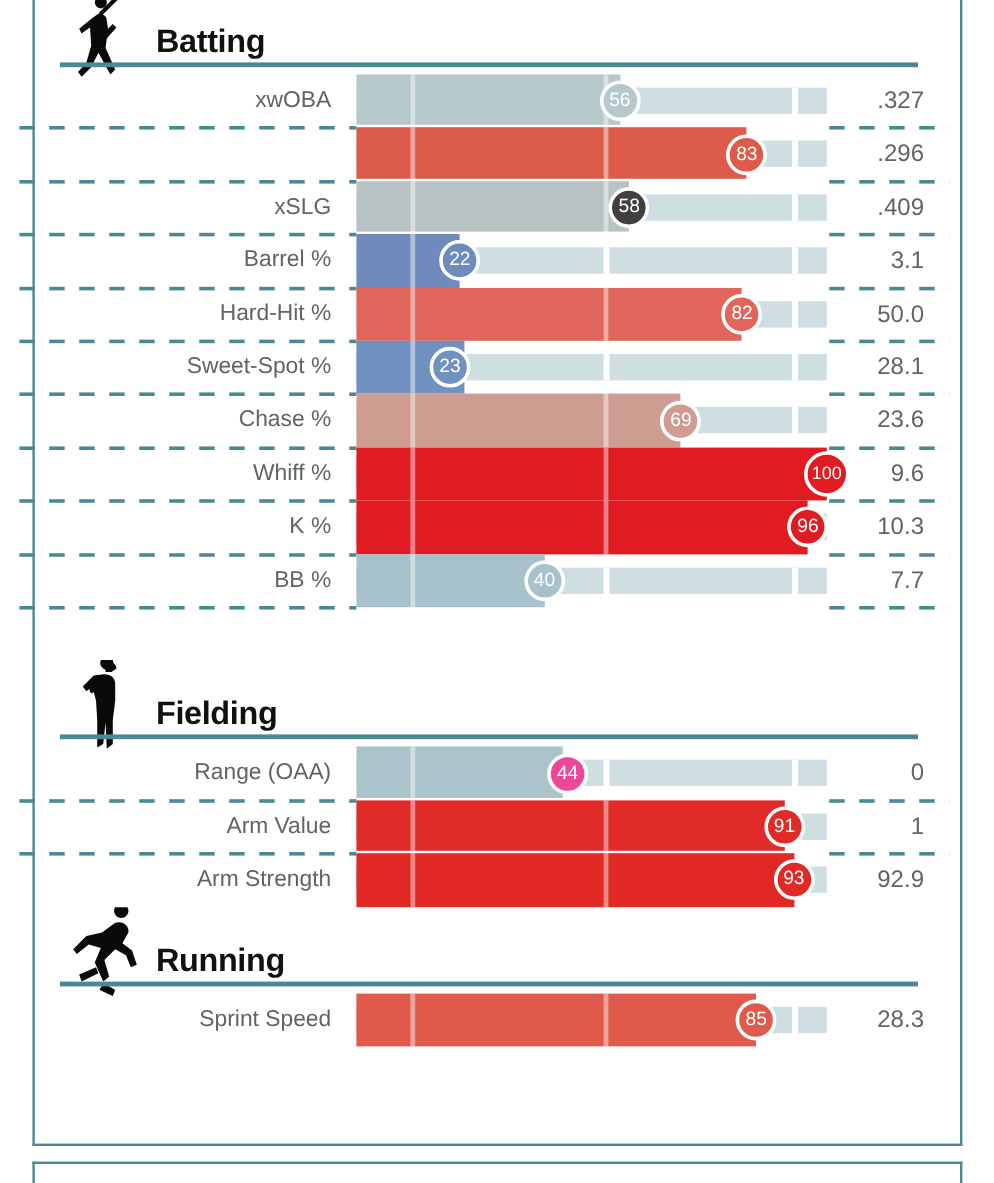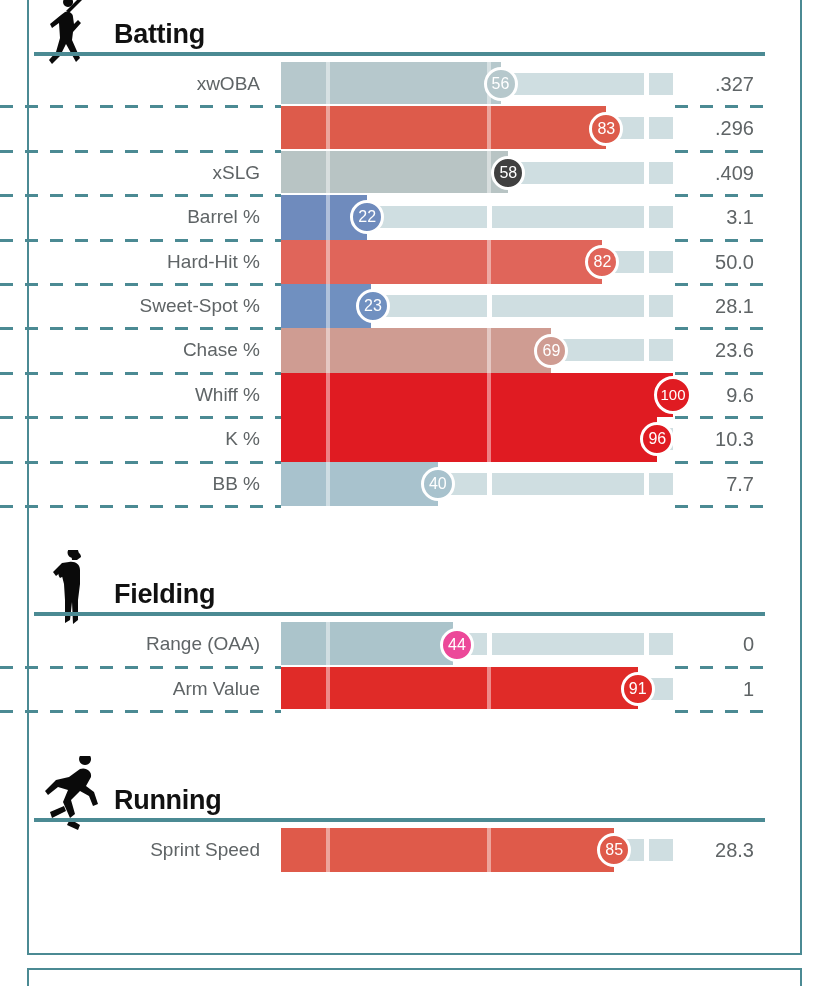--- a/index.html
+++ b/index.html
@@ -38,20 +38,21 @@
     border: 2px solid #4b8a93;
     border-bottom: none;
     background: #ffffff;
   }
 
   
   .section {
     position: absolute;
     left: 0;
     width: 775px;
+    padding-left: 16px;
   }
   .sec-head {
     position: relative;
     height: 62px;
   }
   .sec-icon {
     position: absolute;
     left: 42px;
     bottom: -6px;
     width: 62px;
@@ -306,21 +307,21 @@
             <div class="row-label">Sweet-Spot %</div>
             <div class="track-wrap">
               <div class="track">
                 <div class="seg-gap" style="left: 45.08px;"></div>
                 <div class="seg-gap" style="left: 205.8px;"></div>
                 <div class="seg-gap" style="left: 362.6px;"></div>
               </div>
               <div class="fill" style="width: 90.16px; background: rgb(112, 144, 192);">
                 <div class="tick" style="left: 45.08px;"></div>
               </div>
-              <div class="bubble" style="left: 92px; background: rgb(112, 144, 192);">23</div>
+              <div class="bubble" style="left: 78px; background: rgb(112, 144, 192);">23</div>
             </div>
             <div class="row-value">28.1</div>
           </div>
           <div class="dash" style="top: 309.8px;">
             <div class="dash-mask"></div>
           </div>
           <div class="row">
             <div class="row-label">Chase %</div>
             <div class="track-wrap">
               <div class="track">
@@ -436,20 +437,36 @@
                 <div class="tick" style="left: 45.08px;"></div>
                 <div class="tick" style="left: 205.8px;"></div>
               </div>
               <div class="bubble" style="left: 356.72px; background: rgb(224, 43, 40);">91</div>
             </div>
             <div class="row-value">1</div>
           </div>
           <div class="dash" style="top: 87.8px;">
             <div class="dash-mask"></div>
           </div>
+          <div class="row">
+            <div class="row-label">Arm Strength</div>
+            <div class="track-wrap">
+              <div class="track">
+                <div class="seg-gap" style="left: 45.08px;"></div>
+                <div class="seg-gap" style="left: 205.8px;"></div>
+                <div class="seg-gap" style="left: 362.6px;"></div>
+              </div>
+              <div class="fill" style="width: 364.56px; background: rgb(224, 40, 36);">
+                <div class="tick" style="left: 45.08px;"></div>
+                <div class="tick" style="left: 205.8px;"></div>
+              </div>
+              <div class="bubble" style="left: 364.56px; background: rgb(224, 40, 36);">93</div>
+            </div>
+            <div class="row-value">92.9</div>
+          </div>
         </div>
       </div>
       <div class="section" style="top: 765.6px;">
         <div class="sec-head">
           <span class="sec-icon"><svg viewBox="0 0 62 80" xmlns="http://www.w3.org/2000/svg">
               <path fill="#0a0a0a" d="M43 9 a6 6 0 1 1 0.1 0 Z"></path>
               <path fill="#0a0a0a" d="M38 13 C44 11 50 15 49 21 L44 30 L52 36 L56 48 L51 50 L47 40 L38 35 L29 44 L33 58 L28 62 L21 46 L26 34 L16 31 L6 39 L3 35 L14 24 L27 21 Z"></path>
               <path fill="#0a0a0a" d="M8 56 L22 50 L24 55 L10 62 Z"></path>
               <path fill="#0a0a0a" d="M28 63 L38 69 L36 74 L25 69 Z"></path>
             </svg></span>

